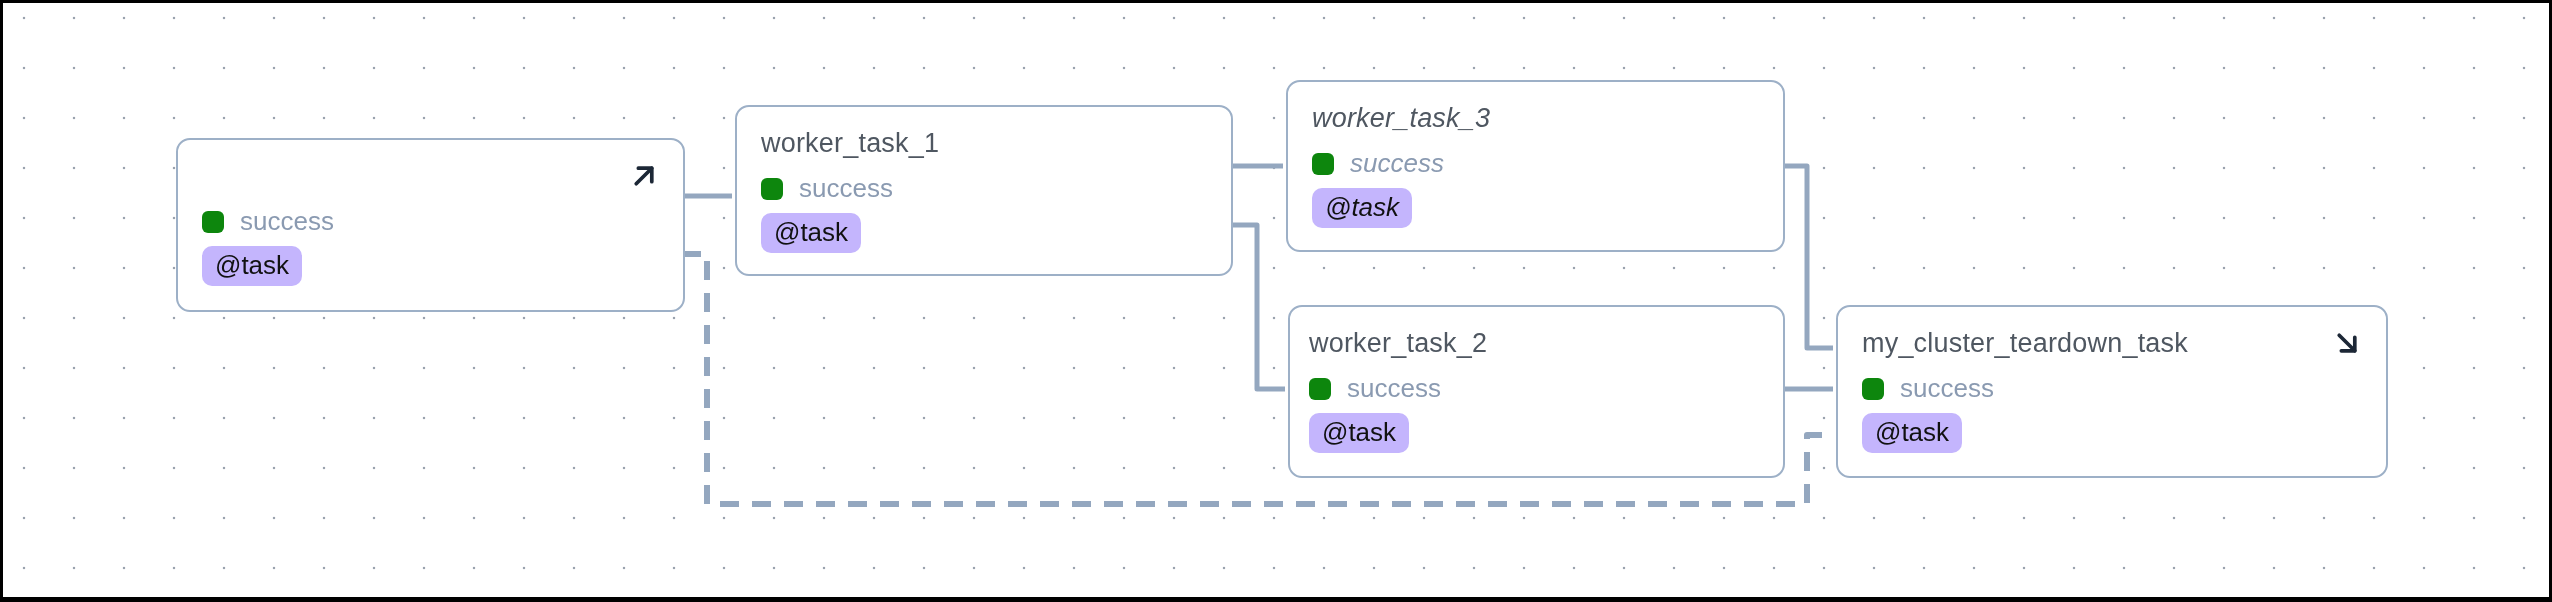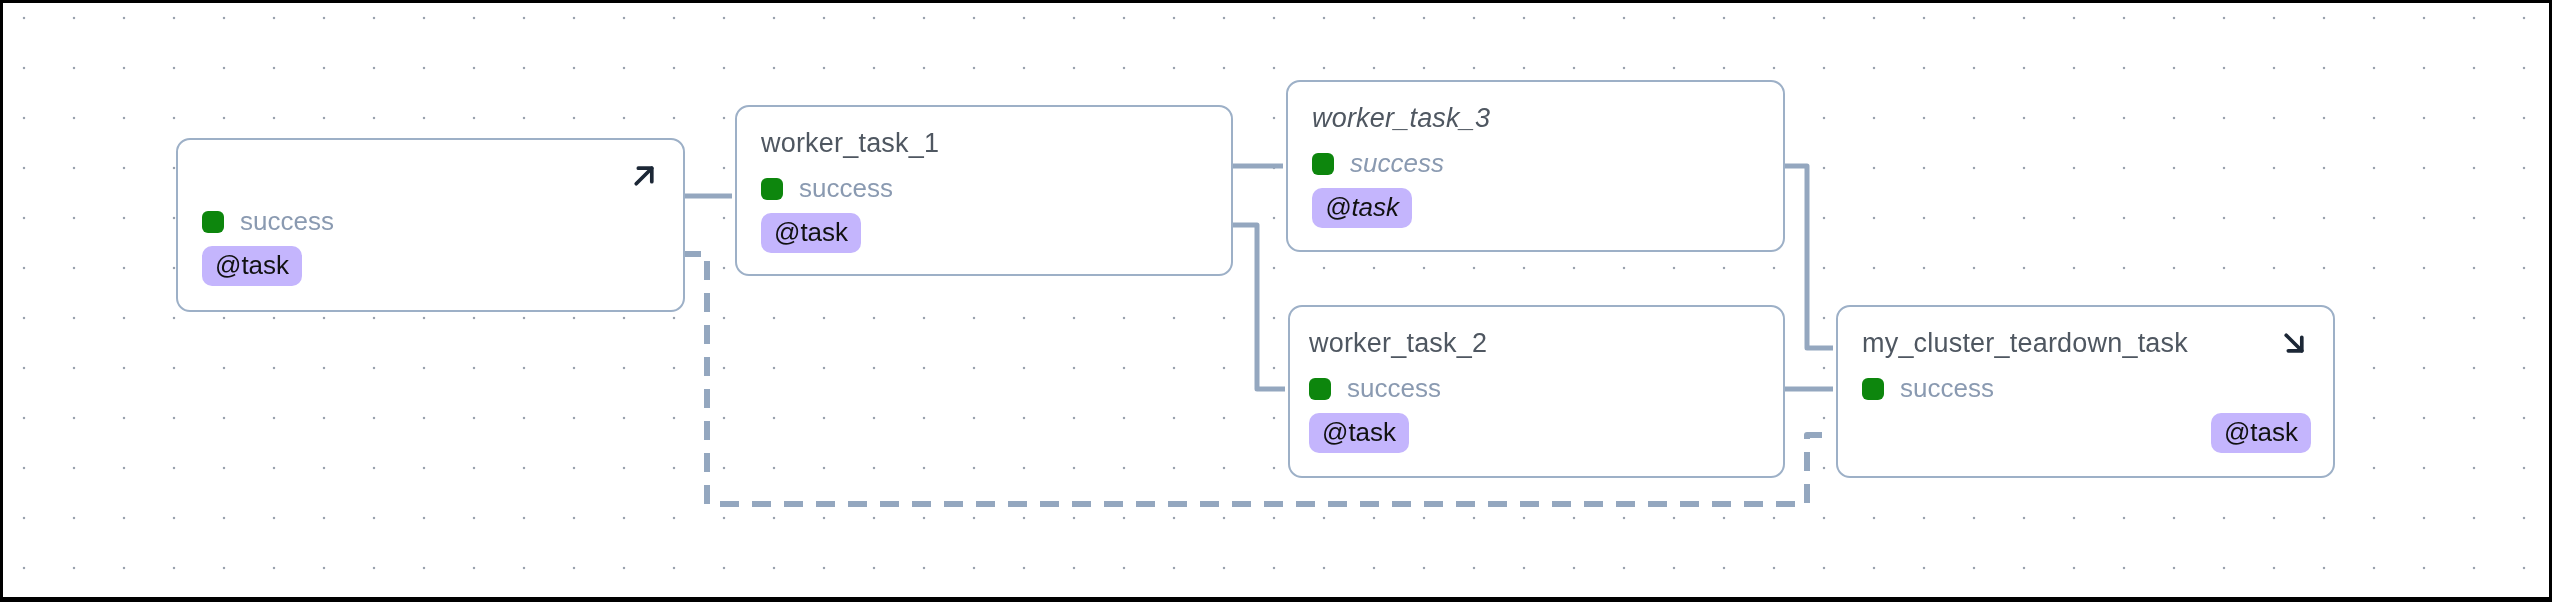--- a/index.html
+++ b/index.html
@@ -47,21 +47,21 @@
     box-sizing: border-box;
     background: #ffffff;
     border: 2px solid #9db0c7;
     border-radius: 14px;
     padding: 18px 22px 0 24px;
   }
   .n1 { left: 173px;  top: 135px; width: 509px; height: 174px; }
   .n2 { left: 732px;  top: 102px; width: 498px; height: 171px; }
   .n3 { left: 1283px; top: 77px;  width: 499px; height: 172px; font-style: italic; }
   .n4 { left: 1285px; top: 302px; width: 497px; height: 173px; padding-left: 19px; }
-  .n5 { left: 1833px; top: 302px; width: 499px; height: 173px; text-align: right; }
+  .n5 { left: 1833px; top: 302px; width: 552px; height: 173px; }
   .title-row {
     display: flex;
     align-items: center;
     height: 36px;
   }
   .title {
     font-size: 27px;
     color: #4f5761;
     letter-spacing: 0.2px;
     white-space: nowrap;

